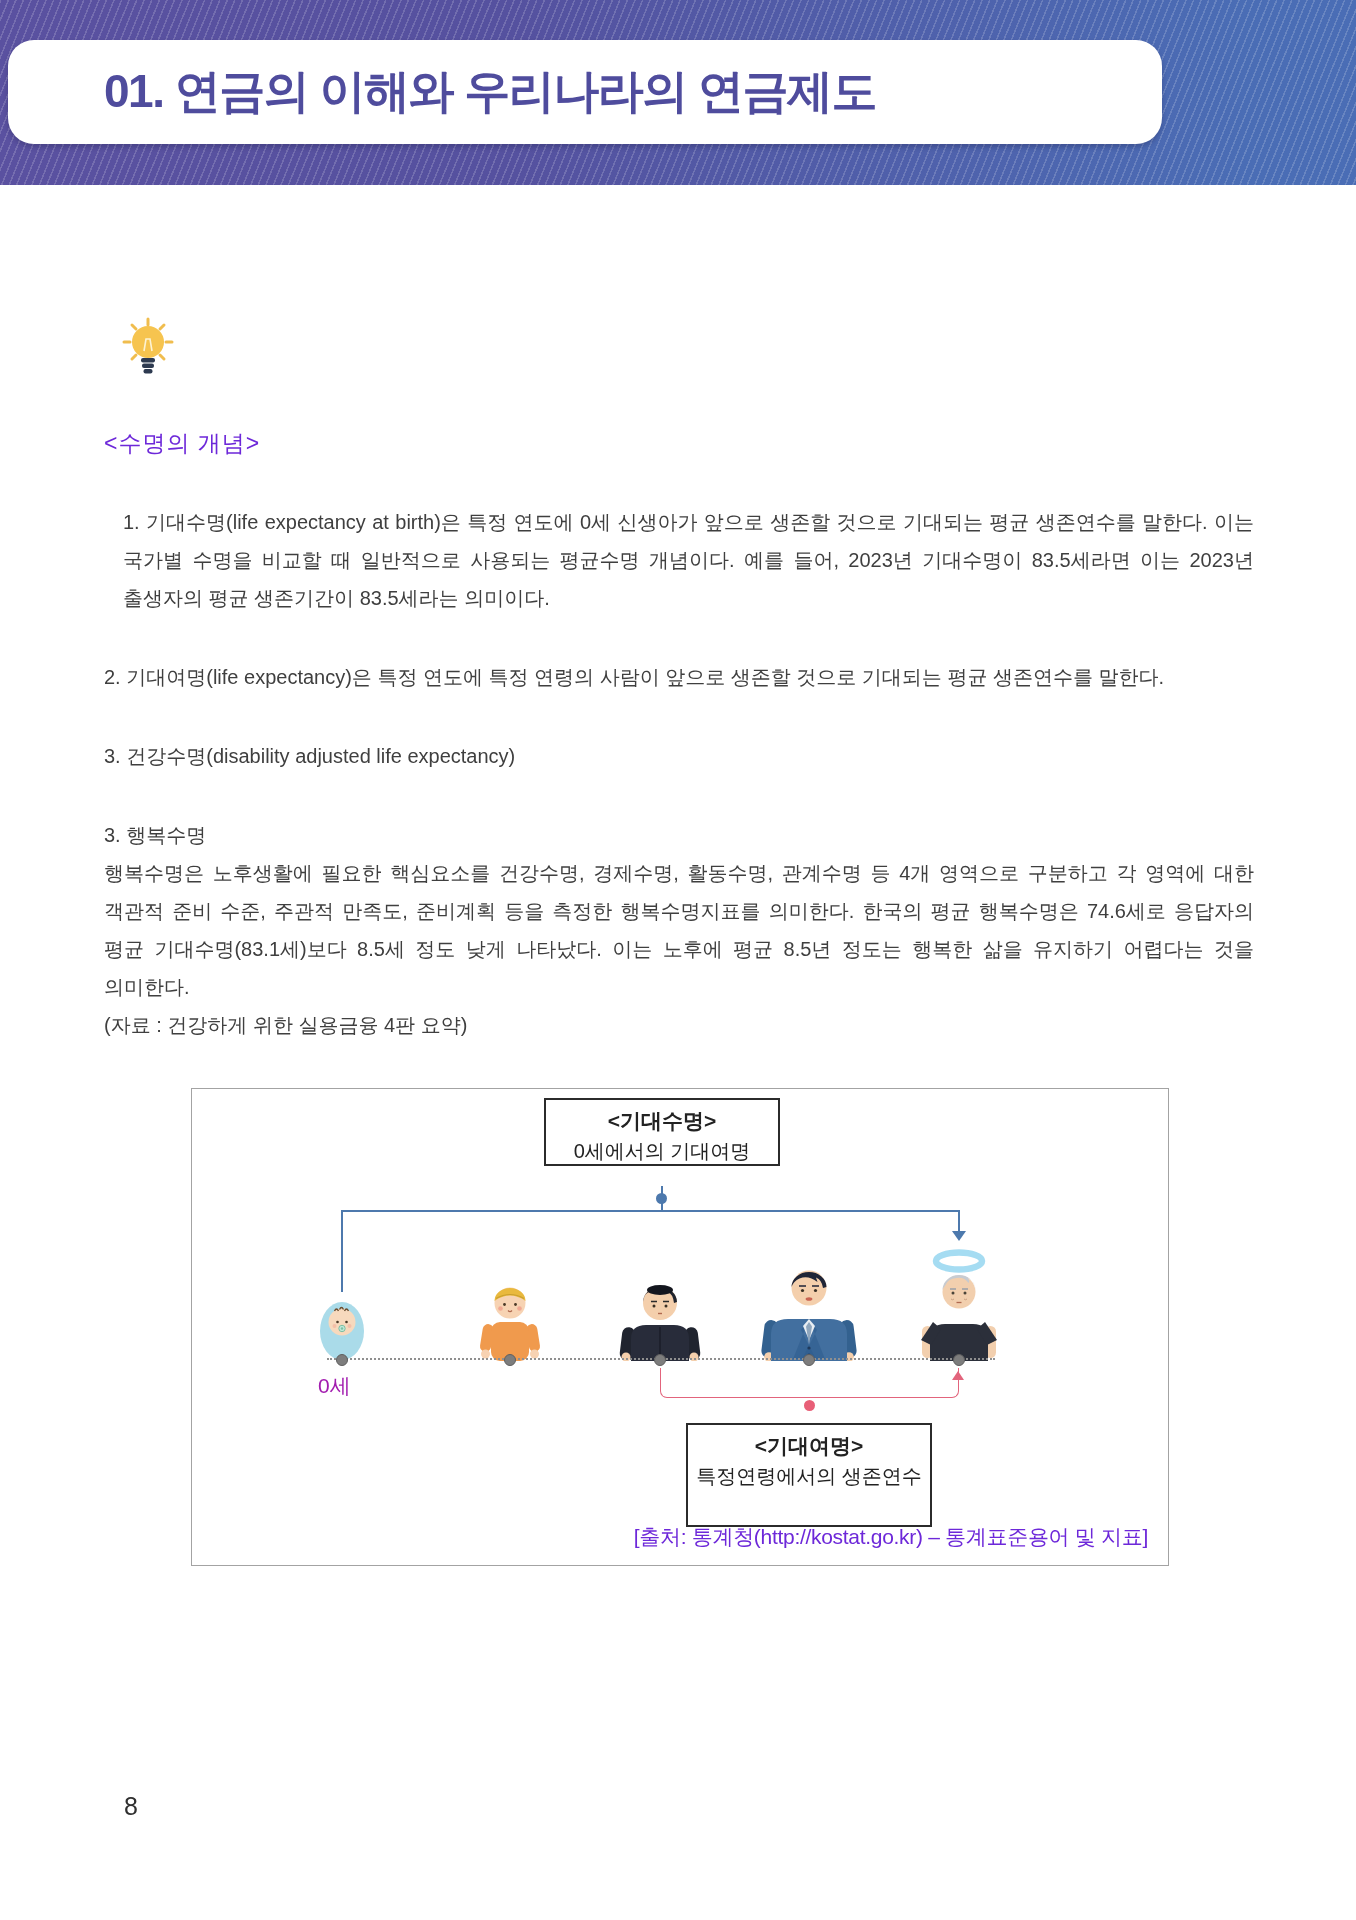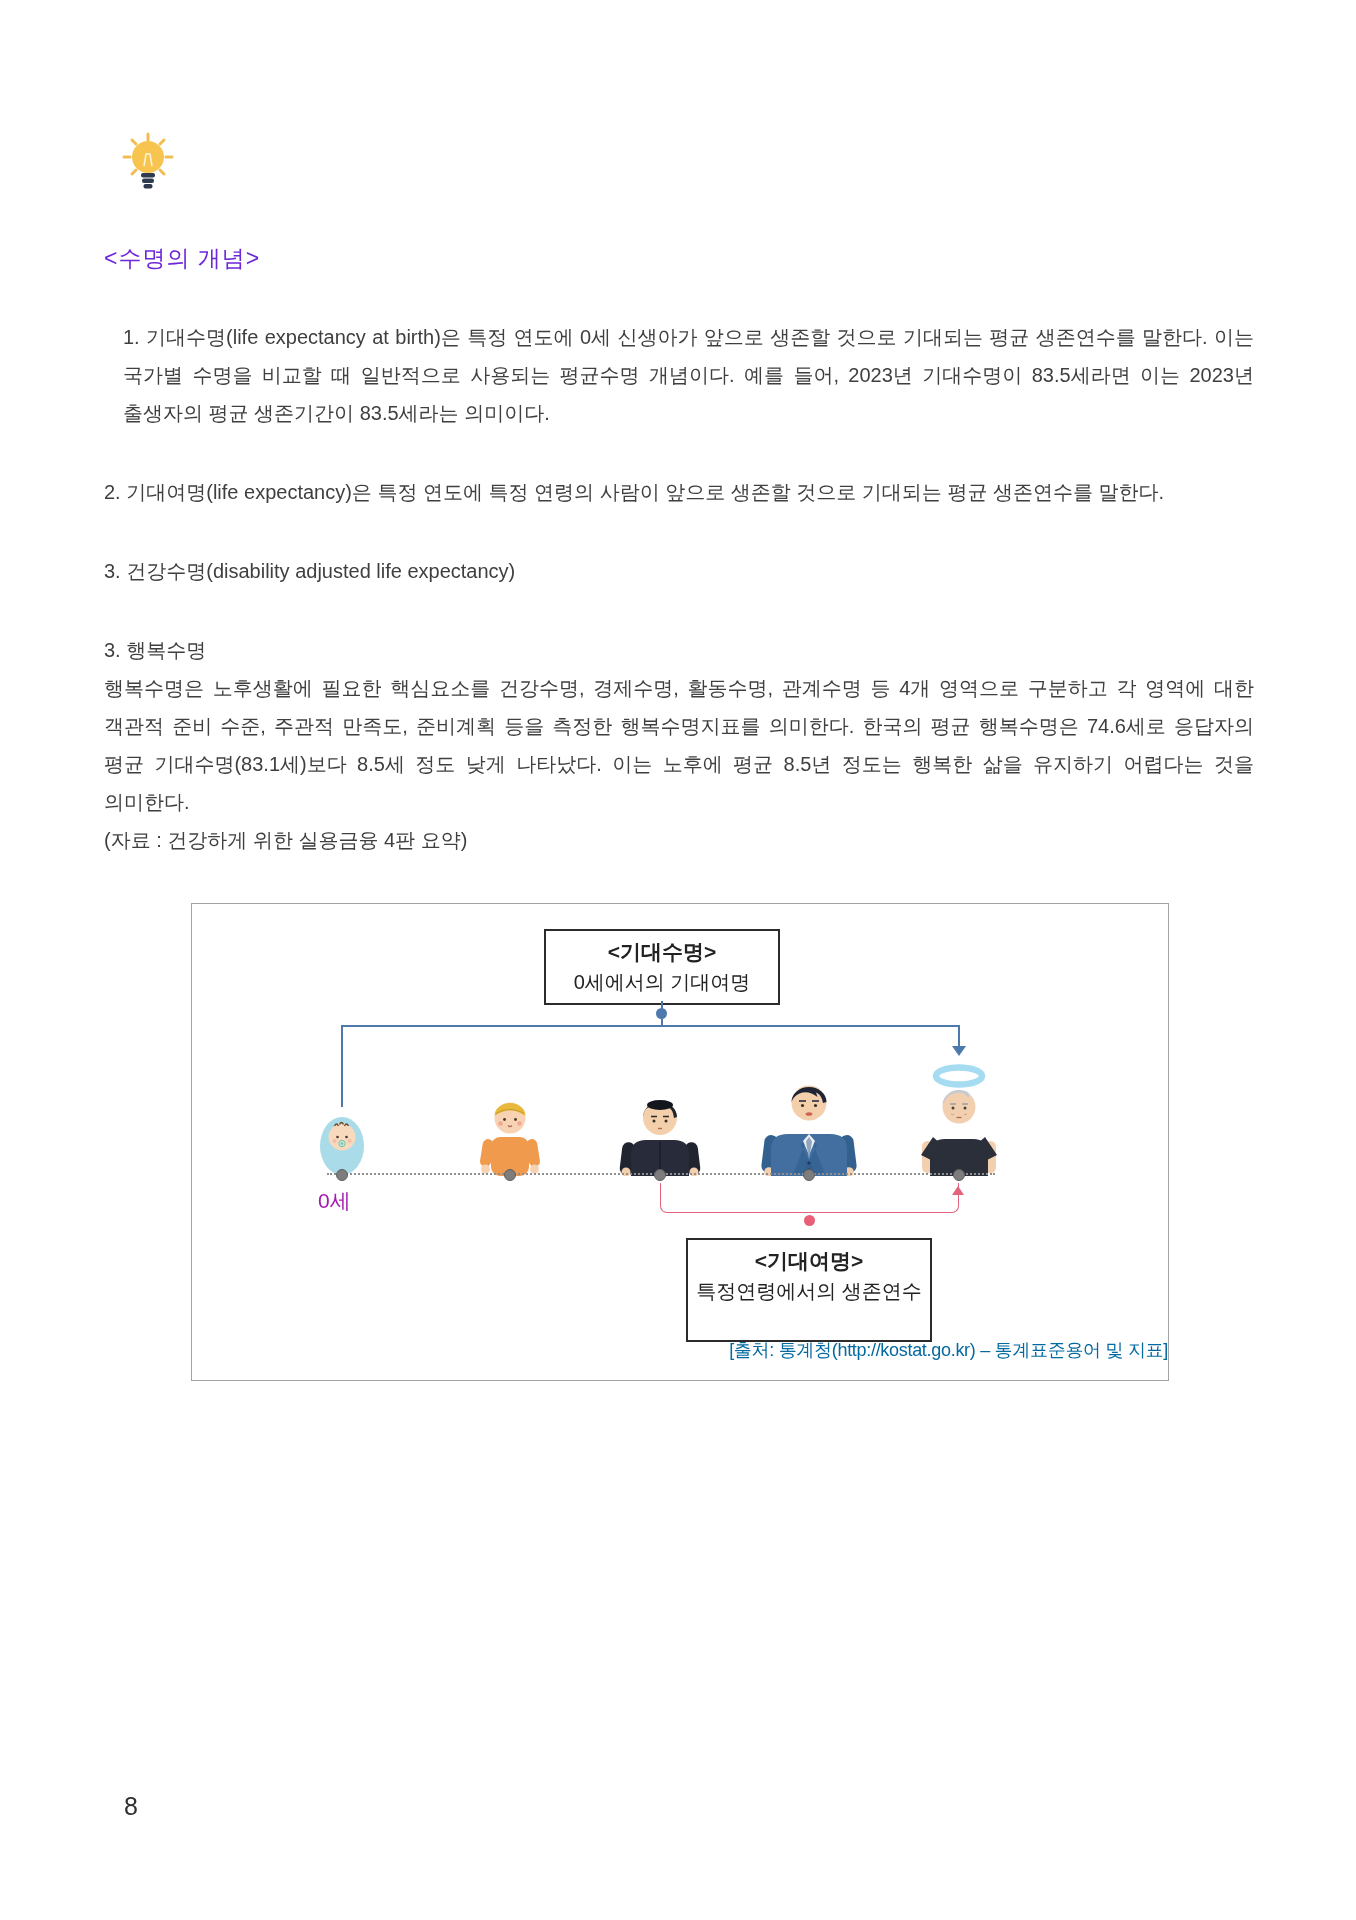--- a/index.html
+++ b/index.html
@@ -34,21 +34,21 @@
   .dgm{
     position:relative;width:978px;height:478px;margin:44px 0 0 89px;
     border:1px solid #a3a3a3;background:#fff;box-sizing:border-box;
   }
   .dbox{
     position:absolute;background:#fff;border:2px solid #2b2b2b;box-sizing:border-box;
     text-align:center;padding-top:5px;line-height:31px;color:#222;
   }
   .dbox .l1{font-weight:700;font-size:21px;}
   .dbox .l2{font-size:20px;}
-  .d-topbox{left:352px;top:25px;width:236px;height:76px;}
+  .d-topbox{left:352px;top:9px;width:236px;height:68px;}
   .d-botbox{left:494px;top:334px;width:246px;height:104px;}
   .blue{background:#4d79ad;}
   .d-stem-top{position:absolute;left:469px;top:97px;width:2px;height:26px;}
   .d-dot-blue{position:absolute;left:464px;top:104px;width:11px;height:11px;border-radius:50%;background:#4d79ad;}
   .d-hline{position:absolute;left:150px;top:121px;width:617px;height:2px;}
   .d-vleft{position:absolute;left:149px;top:121px;width:2px;height:82px;}
   .d-vright{position:absolute;left:766px;top:121px;width:2px;height:22px;}
   .d-arrow-down{
     position:absolute;left:760px;top:142px;width:0;height:0;
     border-left:7px solid transparent;border-right:7px solid transparent;border-top:10px solid #4d79ad;
@@ -60,29 +60,34 @@
   .d-pink{
     position:absolute;left:468px;top:279px;width:299px;height:30px;box-sizing:border-box;
     border-left:1.6px solid #e2647c;border-right:1.6px solid #e2647c;border-bottom:1.6px solid #e2647c;
     border-radius:0 0 7px 7px;
   }
   .d-arrow-up{
     position:absolute;left:760px;top:282px;width:0;height:0;
     border-left:6px solid transparent;border-right:6px solid transparent;border-bottom:9px solid #e2647c;
   }
   .d-dot-pink{position:absolute;left:612px;top:311px;width:11px;height:11px;border-radius:50%;background:#e85f77;}
-  .d-src{position:absolute;right:0;top:434px;font-size:18px;color:#0369a1;letter-spacing:-0.3px;}
+  .d-src{position:absolute;right:20px;top:434px;font-size:21px;color:#6d28d9;letter-spacing:-0.3px;}
   
   .page-num{position:absolute;left:124px;top:1792px;font-size:25px;color:#2f2f2f;}
 </style>
 </head>
 <body>
 
 <div class="page">
 
+  <header class="banner">
+    <div class="banner-box">
+      <h1 class="banner-title">01. 연금의 이해와 우리나라의 연금제도</h1>
+    </div>
+  </header>
 
   <main class="content">
 
     <svg class="bulb" width="64" height="74" viewBox="0 0 64 74">
       <g stroke="#f0bd4e" stroke-width="3" stroke-linecap="round">
         <line x1="32" y1="3" x2="32" y2="9"></line>
         <line x1="16" y1="9" x2="20" y2="13"></line>
         <line x1="48" y1="9" x2="44" y2="13"></line>
         <line x1="8" y1="26" x2="14" y2="26"></line>
         <line x1="56" y1="26" x2="50" y2="26"></line>

